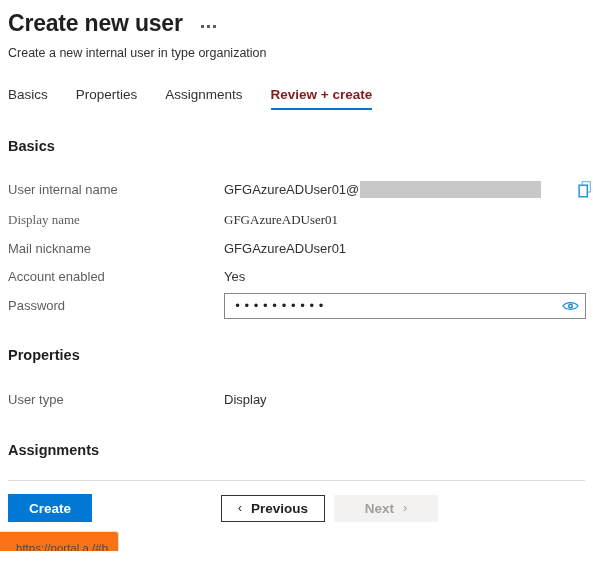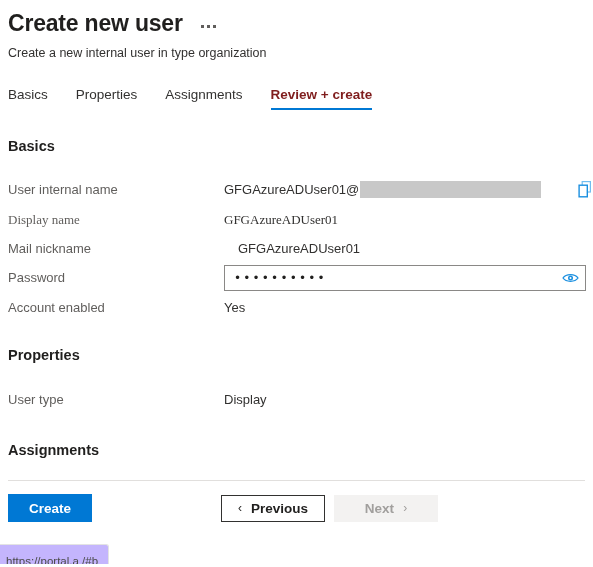--- a/index.html
+++ b/index.html
@@ -220,27 +220,27 @@
   }
   .chev {
     font-size: 12px;
     font-weight: 400;
   }
 
   
   .status-bar {
     position: absolute;
     left: 0;
-    bottom: 3px;
+    bottom: 16px;
     height: 19px;
-    background: #c4b5fd;
+    background: #f97316;
     border-top-right-radius: 3px;
     border-right: 1px solid #e3e3e3;
     border-top: 1px solid #e3e3e3;
-    padding: 0 10px 0 6px;
+    padding: 0 10px 0 16px;
     display: flex;
     align-items: center;
     overflow: hidden;
   }
   .status-text {
     font-size: 11.5px;
     color: #4a4a4a;
     white-space: nowrap;
     position: relative;
     top: 6px;
@@ -286,46 +286,46 @@
           </svg>
         </span>
       </div>
     </div>
 
     <div class="row" style="min-height:29px;font-family:Liberation Serif, serif;">
       <div class="row-label">Display name</div>
       <div class="row-value">GFGAzureADUser01</div>
     </div>
 
-    <div class="row" style="min-height:28px;gap:14px;">
+    <div class="row" style="min-height:28px;">
       <div class="row-label">Mail nickname</div>
       <div class="row-value">GFGAzureADUser01</div>
+    </div>
+
+    <div class="row" style="min-height:28px;">
+      <div class="row-label">Account enabled</div>
+      <div class="row-value">Yes</div>
     </div>
 
     <div class="row" style="min-height:31px;">
       <div class="row-label">Password</div>
       <div class="row-value">
         <div class="password-field">
           <span class="password-dots">••••••••••</span>
           <span class="eye-icon">
             <svg width="17" height="12" viewBox="0 0 17 12">
               <path d="M1 6 C4 1.6, 13 1.6, 16 6 C13 10.4, 4 10.4, 1 6 Z" fill="none" stroke="#1a8fe0" stroke-width="1.3"></path>
               <circle cx="8.5" cy="6" r="2.5" fill="#1a8fe0"></circle>
               <circle cx="8.5" cy="6" r="1" fill="#ffffff"></circle>
             </svg>
           </span>
         </div>
       </div>
     </div>
 
-    <div class="row" style="min-height:28px;">
-      <div class="row-label">Account enabled</div>
-      <div class="row-value">Yes</div>
-    </div>
-
   </div>
 </div>
 
 <div class="section" style="margin-top:26px;">
   <div class="section-title">Properties</div>
   <div class="rows" style="margin-top:22px;">
 
 
 
     <div class="row" style="min-height:28px;align-items:center;">

